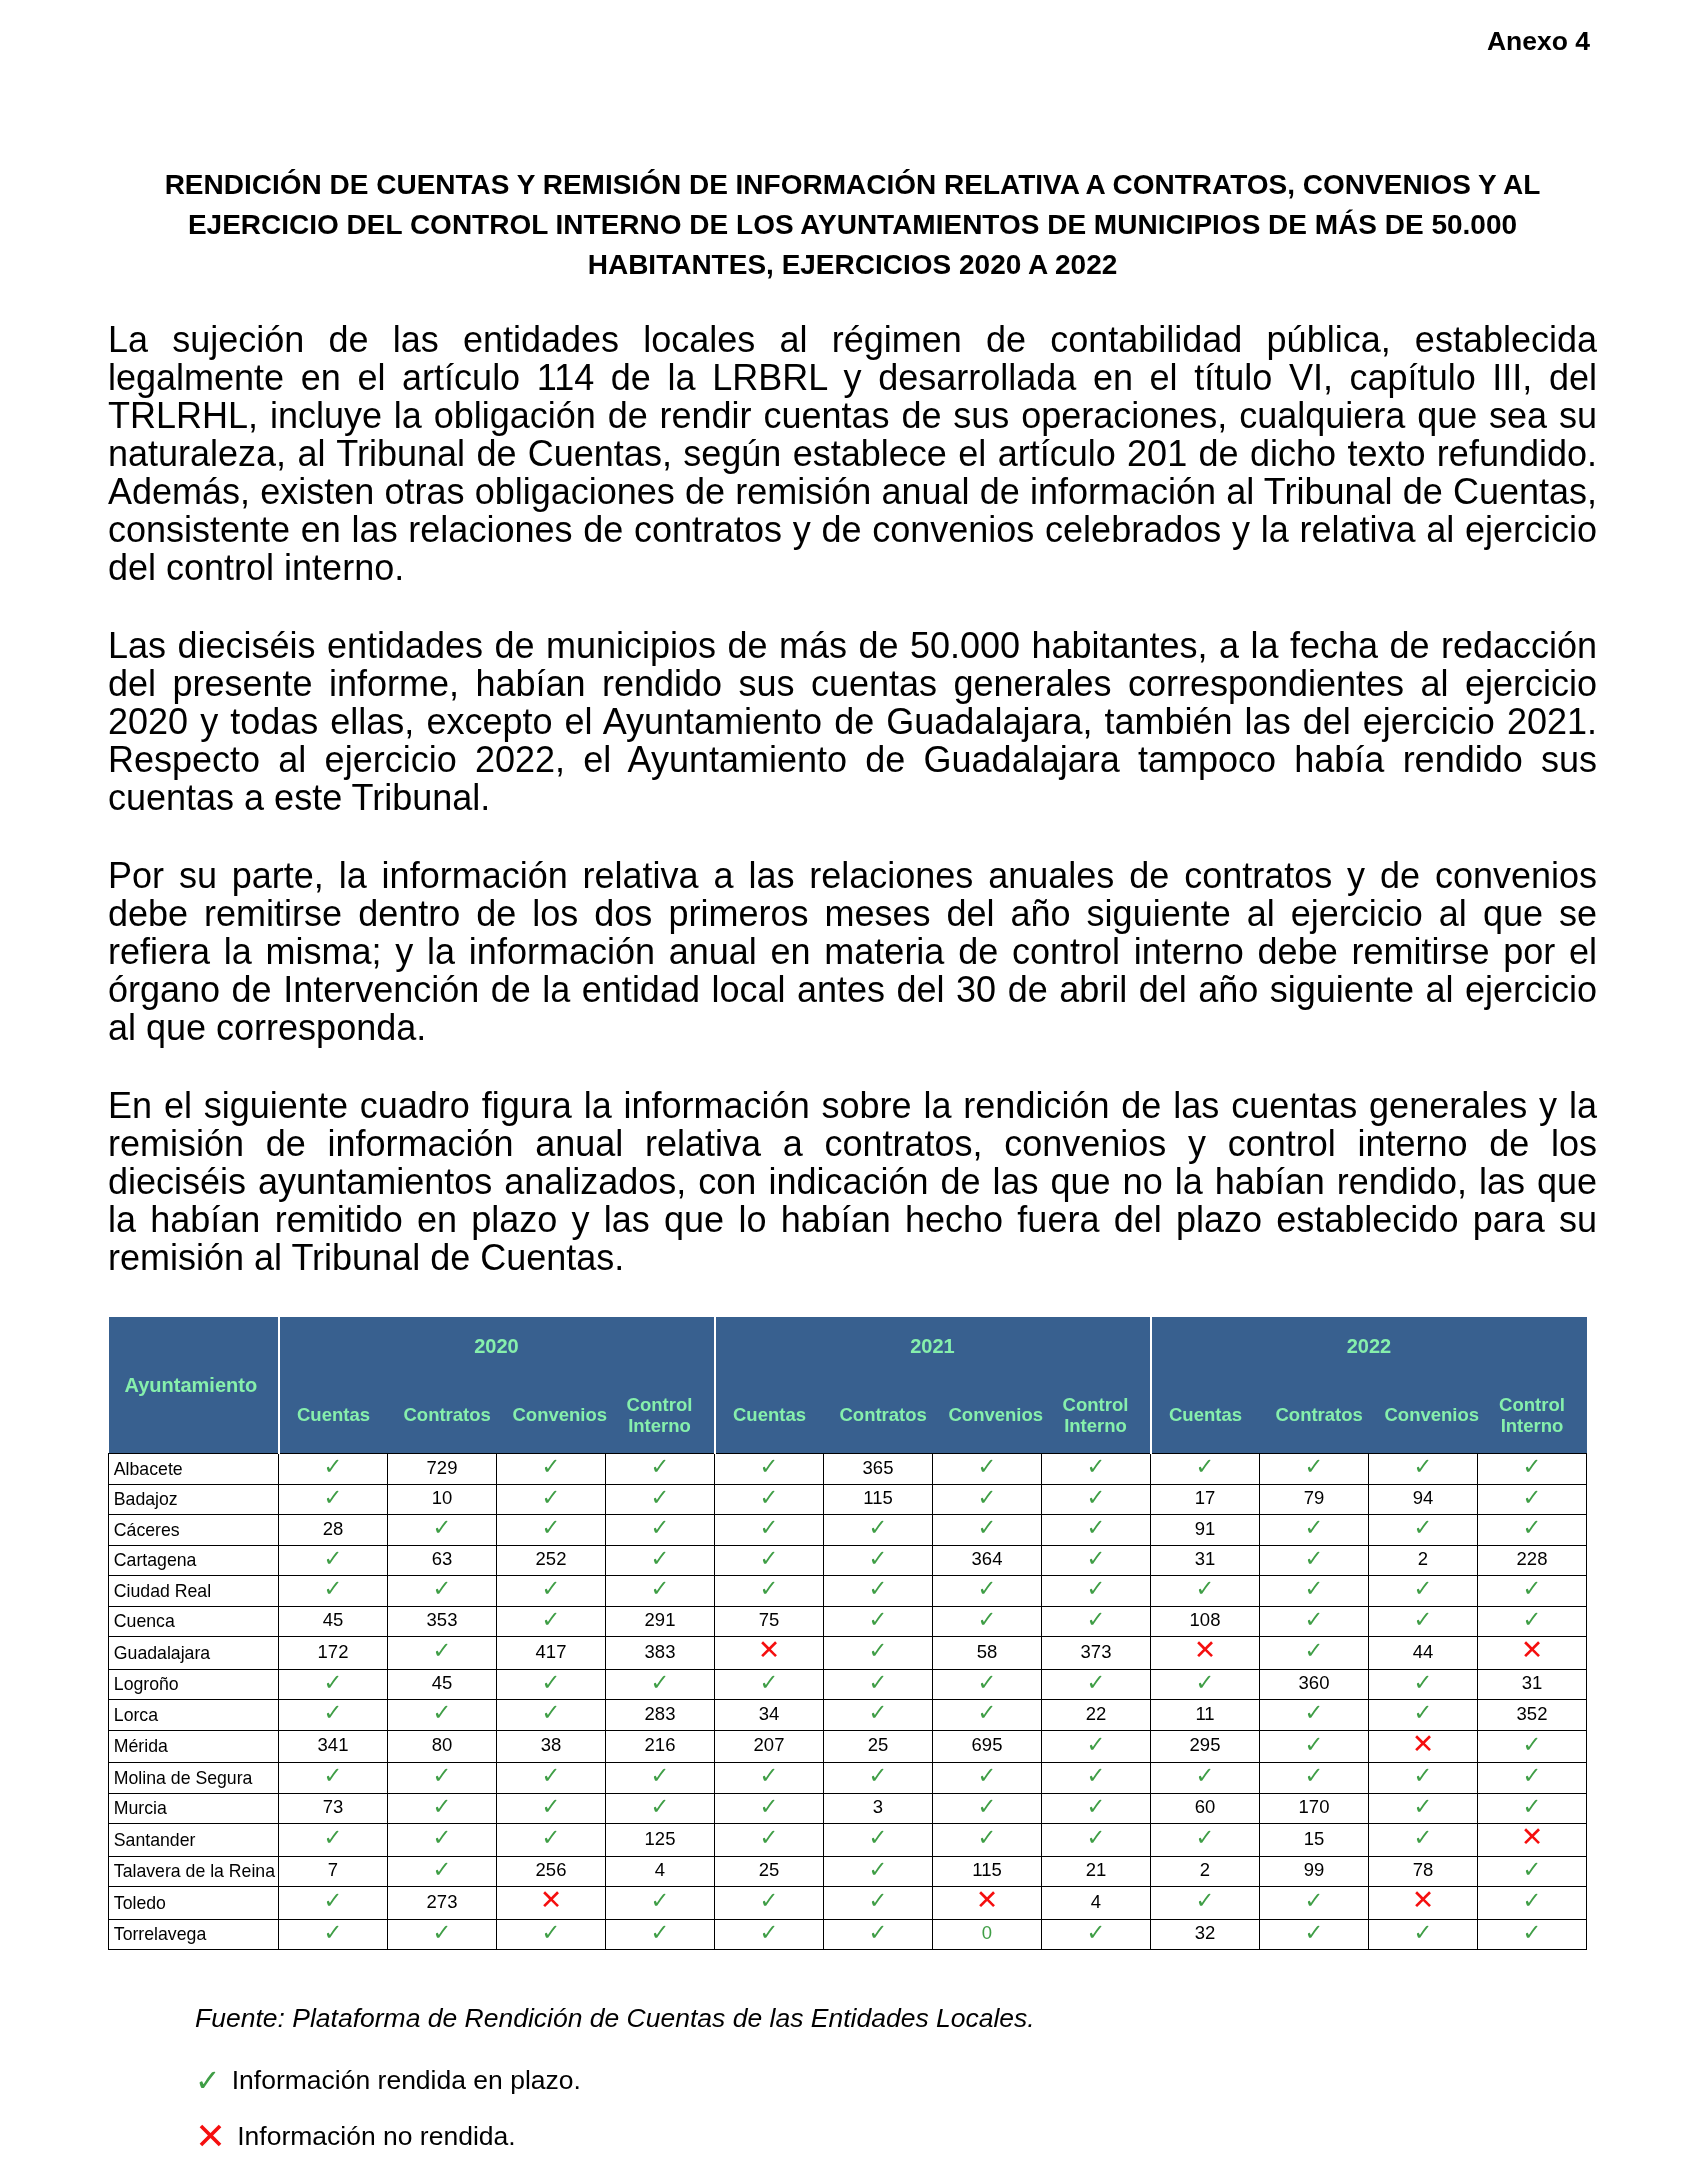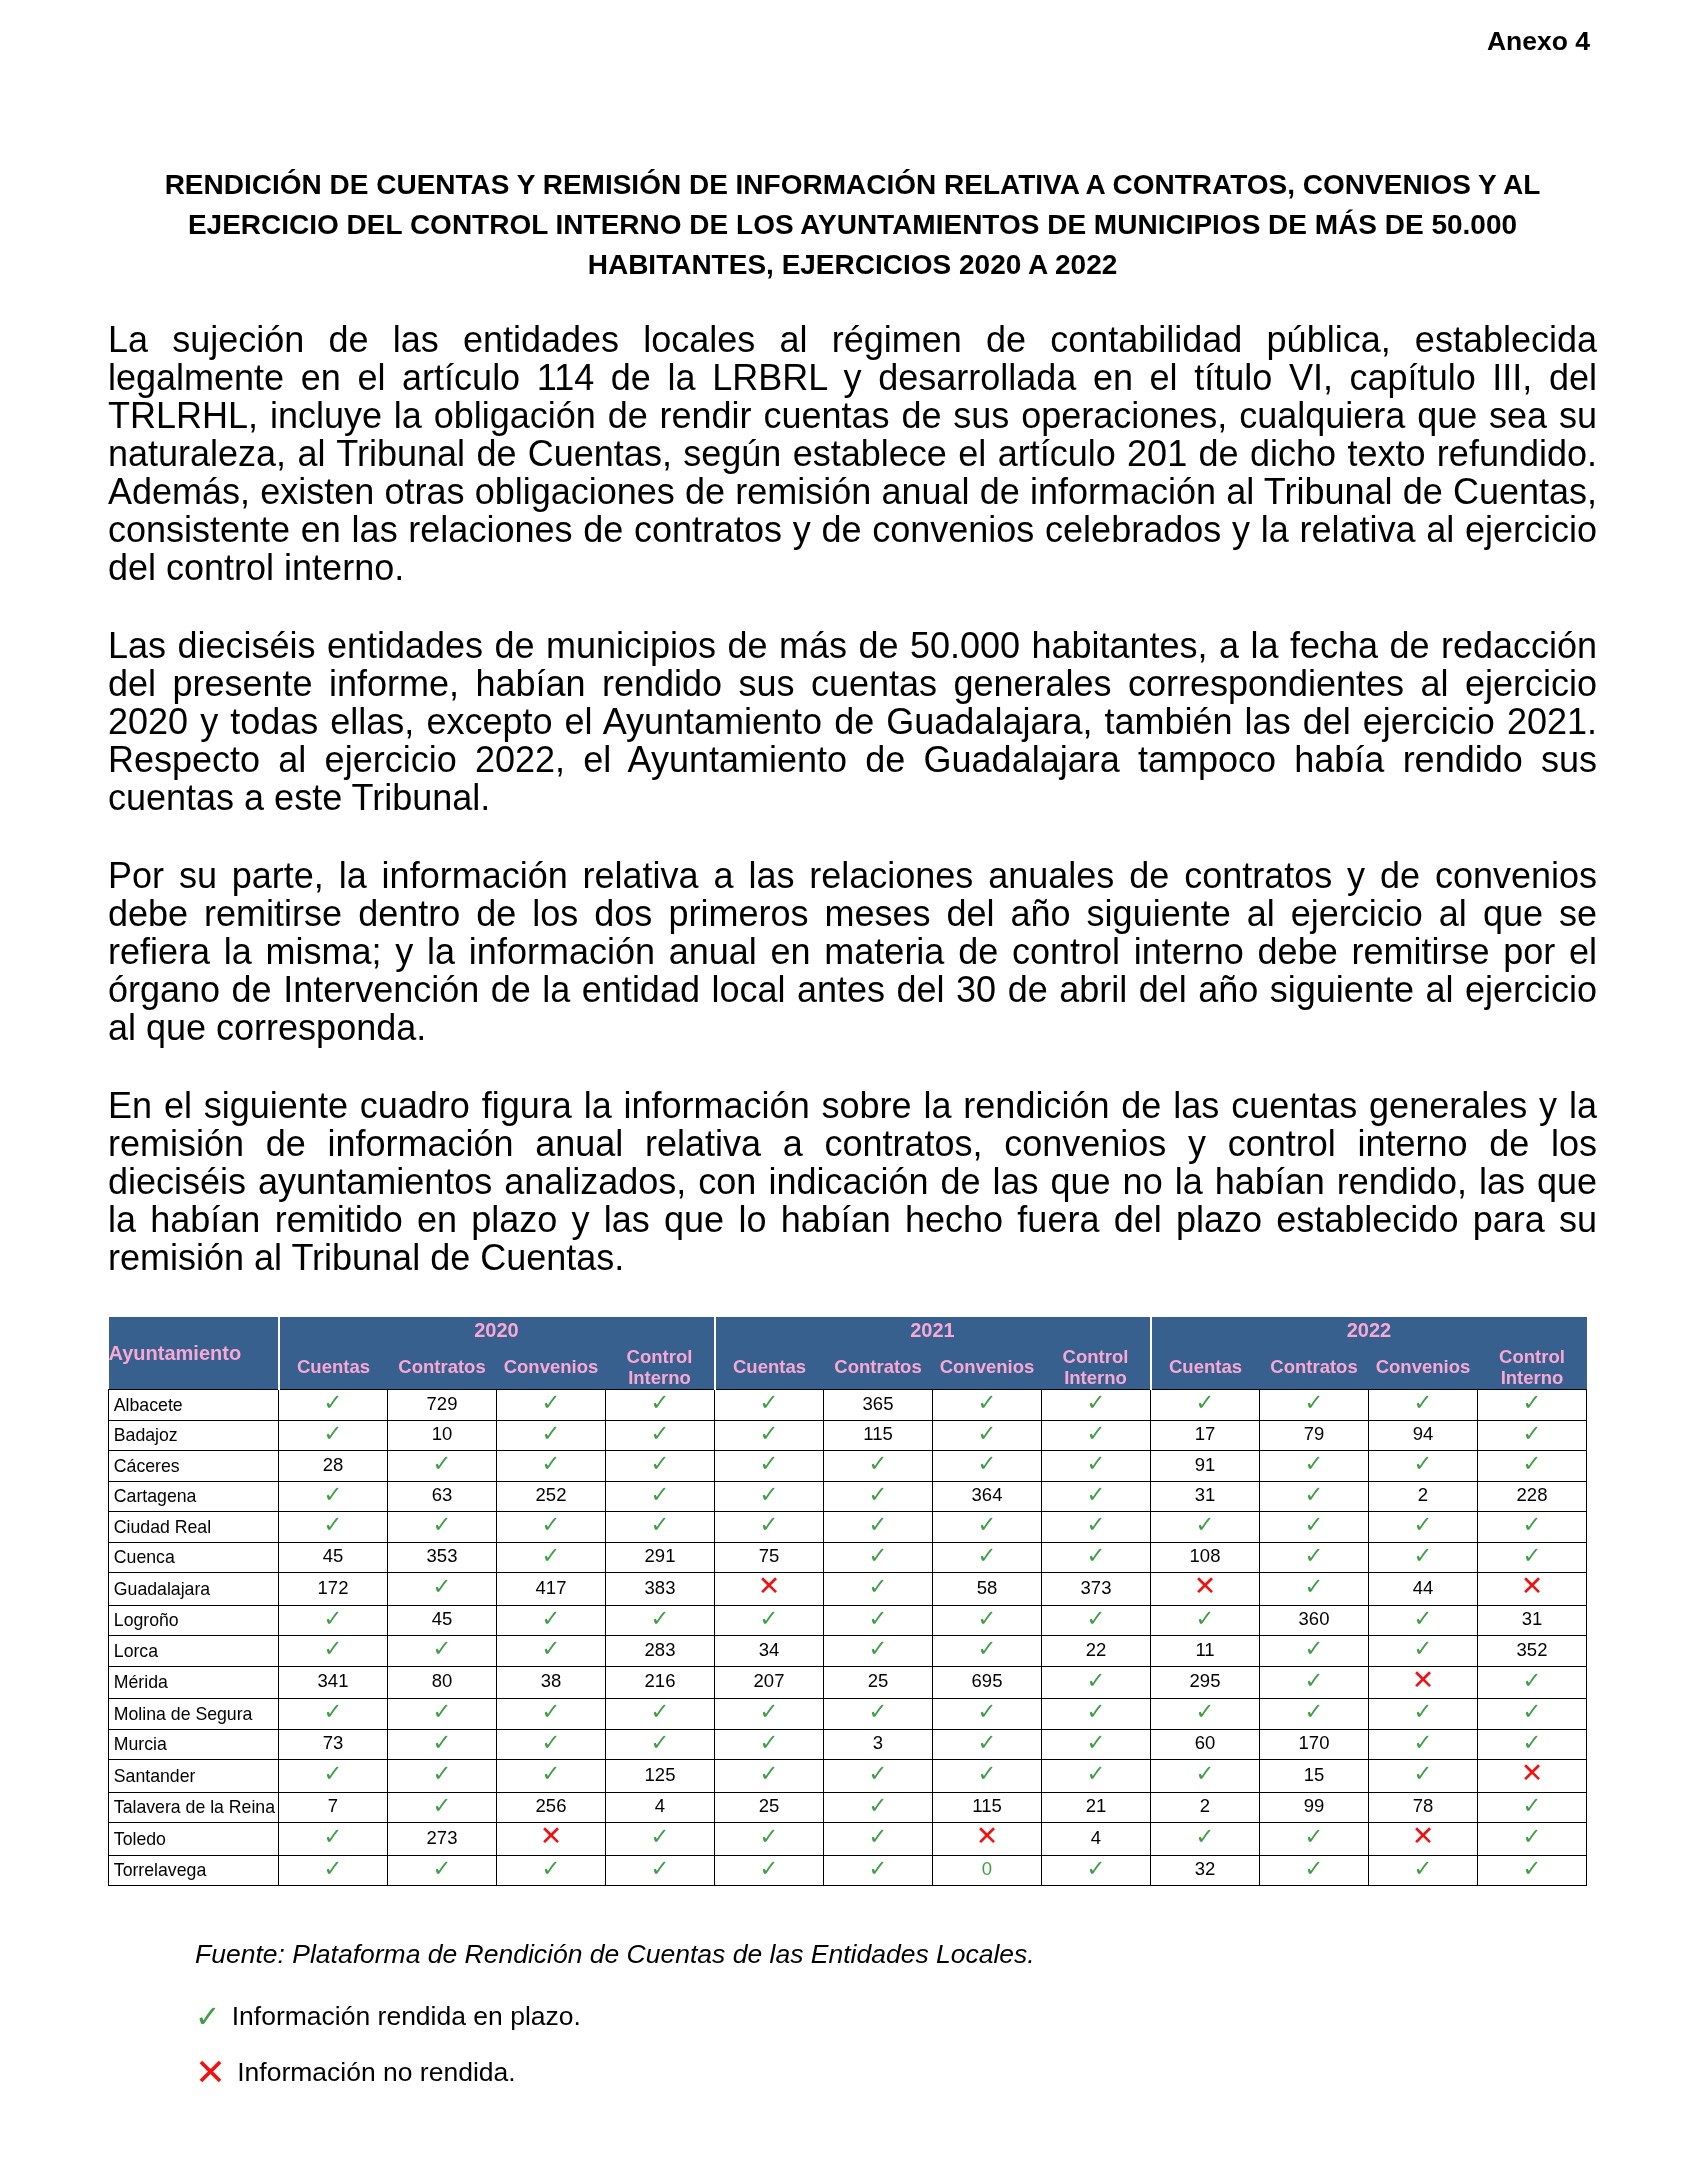--- a/index.html
+++ b/index.html
@@ -48,24 +48,24 @@
   table.rendition {
     border-collapse: collapse;
     table-layout: fixed;
     width: 1478px;
     margin-top: 37px;
   }
   col.c-name { width: 170px; }
   col.c-val  { width: 109px; }
   thead th {
     background: var(--header-bg, #38608f);
-    color: #f9a8d4;
+    color: #86efac;
     font-weight: bold;
     border: 0;
-    padding: 0;
+    padding: 16px;
   }
   tr.year-row th.year {
     font-size: 20px;
     height: 27px;
     vertical-align: middle;
     text-align: center;
   }
   th.corner {
     font-size: 20px;
     text-align: left;

